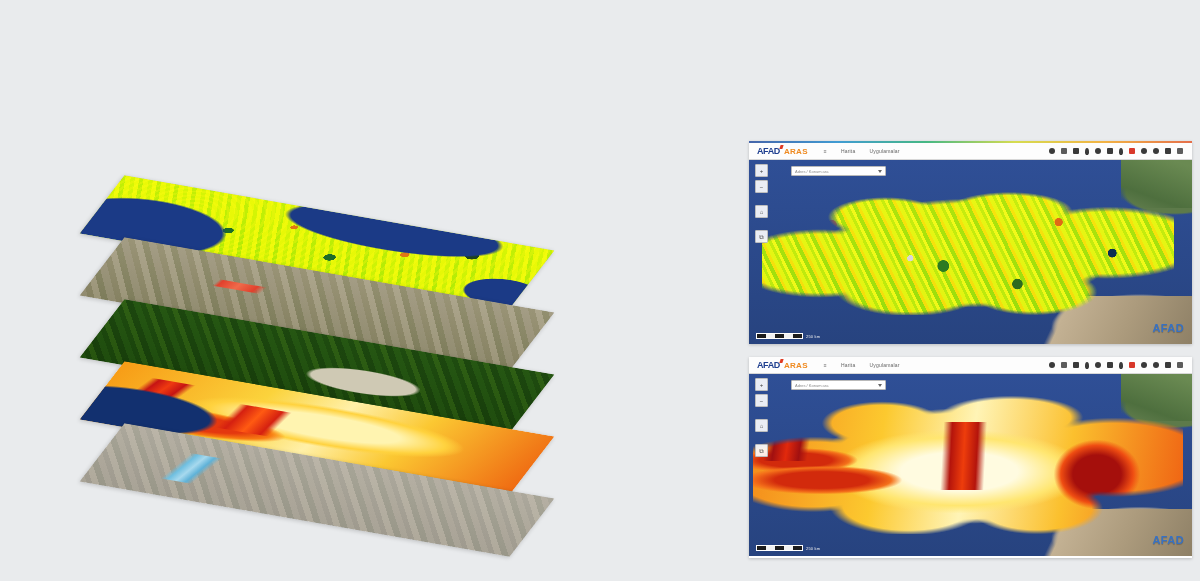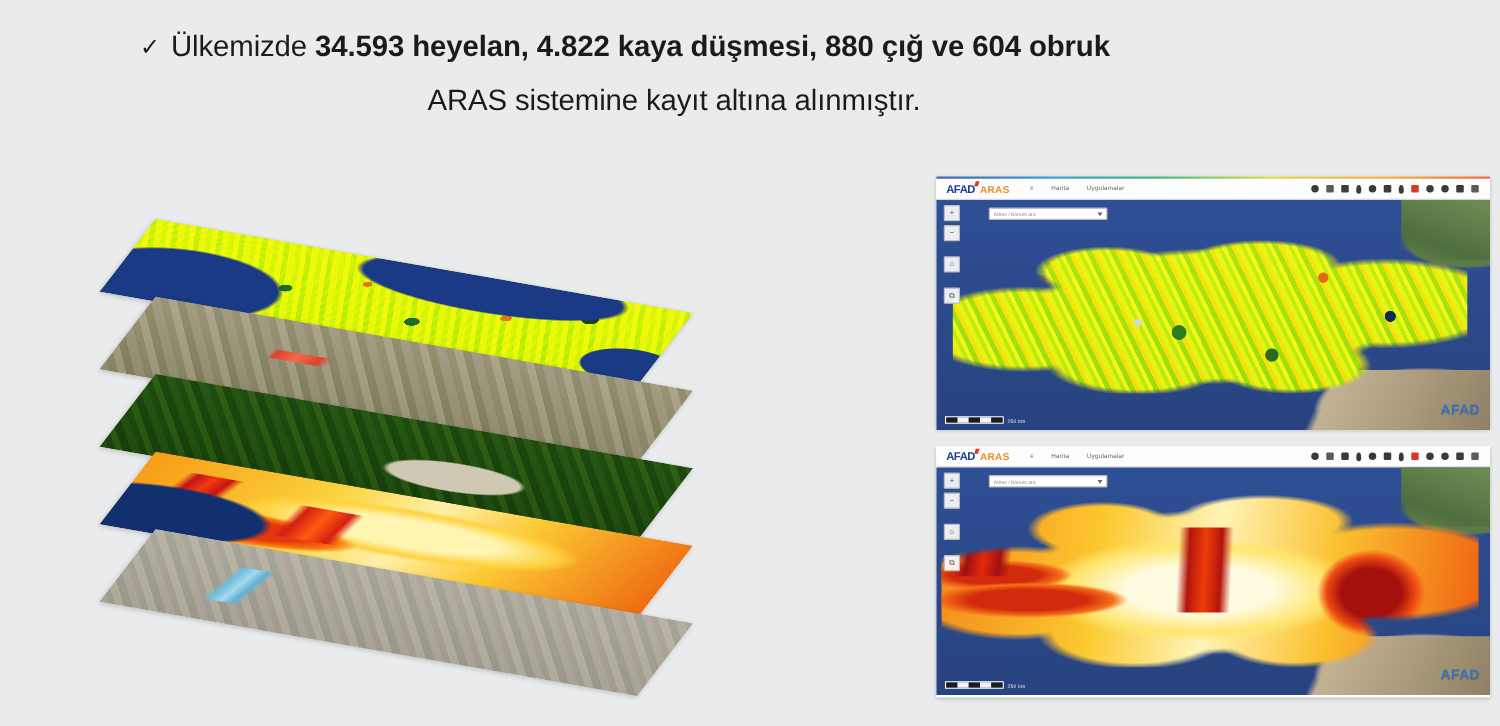--- a/index.html
+++ b/index.html
@@ -275,24 +275,20 @@
     position:absolute;right:8px;bottom:10px;
     font-size:11px;font-weight:700;color:#2f6fc9;
     letter-spacing:.4px;opacity:.92;
     text-shadow:0 1px 1px rgba(0,0,0,.25);
   }
 </style>
 </head>
 <body>
 
 <div class="headline">
-  <div class="line1">
-    <span class="check">✓</span><span>Ülkemizde </span><span class="b">34.593 heyelan, </span><span class="b">4.822 kaya düşmesi, </span><span class="b">880 çığ ve </span><span class="b">604 obruk</span>
-  </div>
-  <div class="line2">ARAS sistemine kayıt altına alınmıştır.</div>
 </div>
 
 <div class="stack">
   <div class="layer L1">
     <div class="lyr-inner map-land"></div>
   </div>
   <div class="layer L2">
     <div class="lyr-inner map-terr1"></div>
   </div>
   <div class="layer L3">

